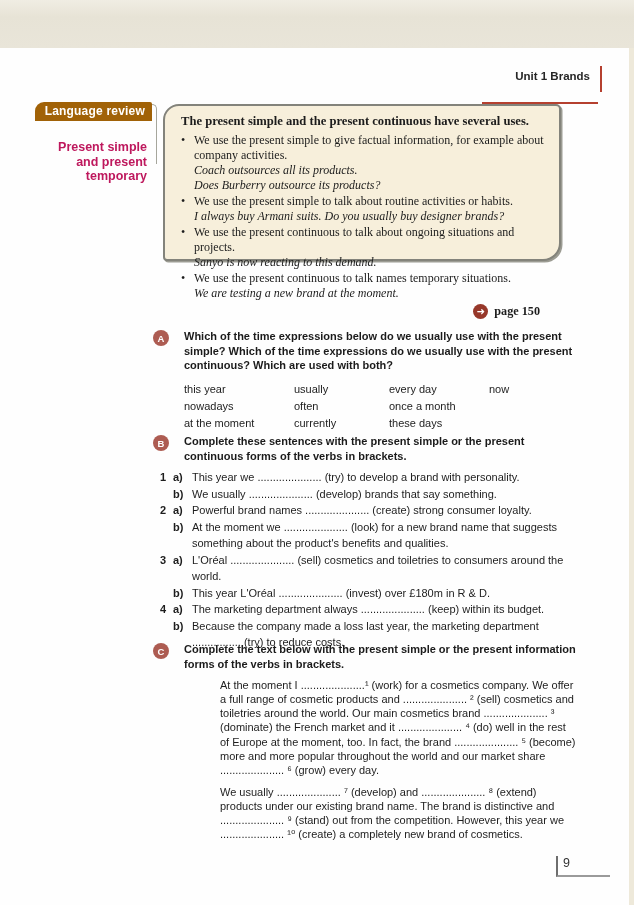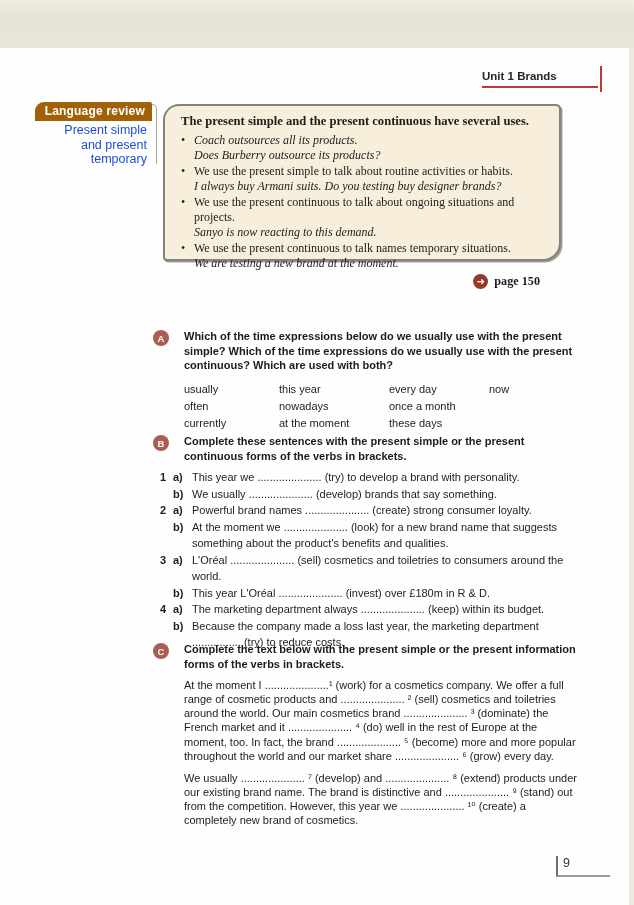--- a/index.html
+++ b/index.html
@@ -14,37 +14,37 @@
     position:absolute; left:0; top:0; width:634px; height:48px;
     background:linear-gradient(#f0ede3, #e7e3d6 35%, #e9e5d9);
   }
   .right-strip {
     position:absolute; right:0; top:48px; width:5px; bottom:0;
     background:#ebe5d4; opacity:.85;
   }
   
   .unit-header {
     position:absolute; top:68px; right:36px; width:116px;
-    font-weight:bold; font-size:11.5px; color:#262626;
-    padding:2px 8px 4px 0; border-bottom:2px solid #b5402f;
+    text-align:right; font-weight:bold; font-size:11.5px; color:#262626;
+    padding:2px 8px 20px 0; border-bottom:2px solid #b5402f;
   }
   .unit-header-bar {
     position:absolute; top:66px; right:32px; width:2px; height:26px;
     background:#b5402f;
   }
   
   .sidebar { position:absolute; left:30px; top:101px; width:122px; text-align:right; }
   .lr-label {
     display:inline-block; background:#a16207; color:#fff; font-weight:bold;
     font-size:12px; padding:2px 7px 3px 10px; border-radius:9px 2px 0 0;
     letter-spacing:.2px;
   }
   .sidebar-title {
-    margin-top:2px; font-weight:normal; font-size:12.5px; line-height:14.5px;
-    color:#1d4ed8; padding-right:5px;
+    margin-top:19px; font-weight:bold; font-size:12.5px; line-height:14.5px;
+    color:#be185d; padding-right:5px;
   }
   .sidebar-line {
     position:absolute; left:152px; top:104px; width:5px; height:60px;
     border-right:1px solid #a6a69c; border-top:1px solid #a6a69c;
     border-top-right-radius:5px;
   }
   
   .grammar-box {
     position:absolute; left:163px; top:104px; width:398px; height:157px;
     background:#f7efdb; border:2px solid #83837b;
@@ -83,21 +83,21 @@
   }
   .word-grid { display:flex; padding-left:31px; margin-top:8px; font-size:11px; }
   .word-col { line-height:17px; }
   .word-col-1 { width:95px; } .word-col-2 { width:110px; } .word-col-3 { width:100px; }
   .items { margin-top:6px; font-size:11px; line-height:16.5px; }
   .b-row { display:flex; }
   .b-num { width:13px; margin-left:7px; font-weight:bold; flex:none; }
   .b-part { width:19px; font-weight:bold; flex:none; }
   .b-text { flex:1; }
   .c-paragraphs { margin-top:7px; padding-left:31px; font-size:11px; line-height:14.1px; }
-  .c-paragraphs .para { margin-bottom:8px; }
+  .c-paragraphs .para { margin-bottom:8px;margin-left:36px; }
   
   .page-number {
     position:absolute; left:556px; top:856px; width:54px; height:21px;
     border-left:2px solid #6e6e6e; border-bottom:2px solid #9a9a9a;
     padding-left:5px; font-size:12.5px; color:#333;
   }
 </style>
 </head>
 <body>
 
@@ -118,30 +118,31 @@
     </div>
   </div>
   <div class="sidebar-line"></div>
 
   <div class="grammar-box">
     <div class="gb-title">The present simple and the present continuous have several uses.</div>
 
     <div class="gb-item">
       <span class="gb-bullet">•</span>
       <div class="gb-body">
+        <div>We use the present simple to give factual information, for example about company activities.</div>
         <div class="gb-example"><span>Coach </span><span class="bold">outsources</span><span> all its products.</span></div>
         <div class="gb-example"><span>Does Burberry </span><span class="bold">outsource</span><span> its products?</span></div>
       </div>
     </div>
 
     <div class="gb-item">
       <span class="gb-bullet">•</span>
       <div class="gb-body">
         <div>We use the present simple to talk about routine activities or habits.</div>
-        <div class="gb-example"><span>I always </span><span class="bold">buy</span><span> Armani suits. </span><span class="bold">Do</span><span> you testing </span><span class="bold">buy</span><span> designer brands?</span></div>
+        <div class="gb-example"><span>I always </span><span class="bold">buy</span><span> Armani suits. </span><span class="bold">Do</span><span> you usually </span><span class="bold">buy</span><span> designer brands?</span></div>
       </div>
     </div>
 
     <div class="gb-item">
       <span class="gb-bullet">•</span>
       <div class="gb-body">
         <div>We use the present continuous to talk about ongoing situations and projects.</div>
         <div class="gb-example"><span>Sanyo </span><span class="bold">is</span><span> now </span><span class="bold">reacting</span><span> to this demand.</span></div>
       </div>
     </div>
@@ -157,29 +158,29 @@
     <div class="page-ref">
       <span class="arrow-circle">➜</span>
       <span class="page-ref-label">page 150</span>
     </div>
   </div>
 
   <div class="section section-a">
     <span class="badge">A</span>
     <div class="prompt">Which of the time expressions below do we usually use with the present simple? Which of the time expressions do we usually use with the present continuous? Which are used with both?</div>
     <div class="word-grid">
+      <div class="word-col word-col-2">
+        <div>this year</div>
+        <div>nowadays</div>
+        <div>at the moment</div>
+      </div>
       <div class="word-col word-col-1">
         <div>usually</div>
         <div>often</div>
         <div>currently</div>
-      </div>
-      <div class="word-col word-col-2">
-        <div>this year</div>
-        <div>nowadays</div>
-        <div>at the moment</div>
       </div>
       <div class="word-col word-col-3">
         <div>every day</div>
         <div>once a month</div>
         <div>these days</div>
       </div>
       <div class="word-col">
         <div>now</div>
       </div>
     </div>

